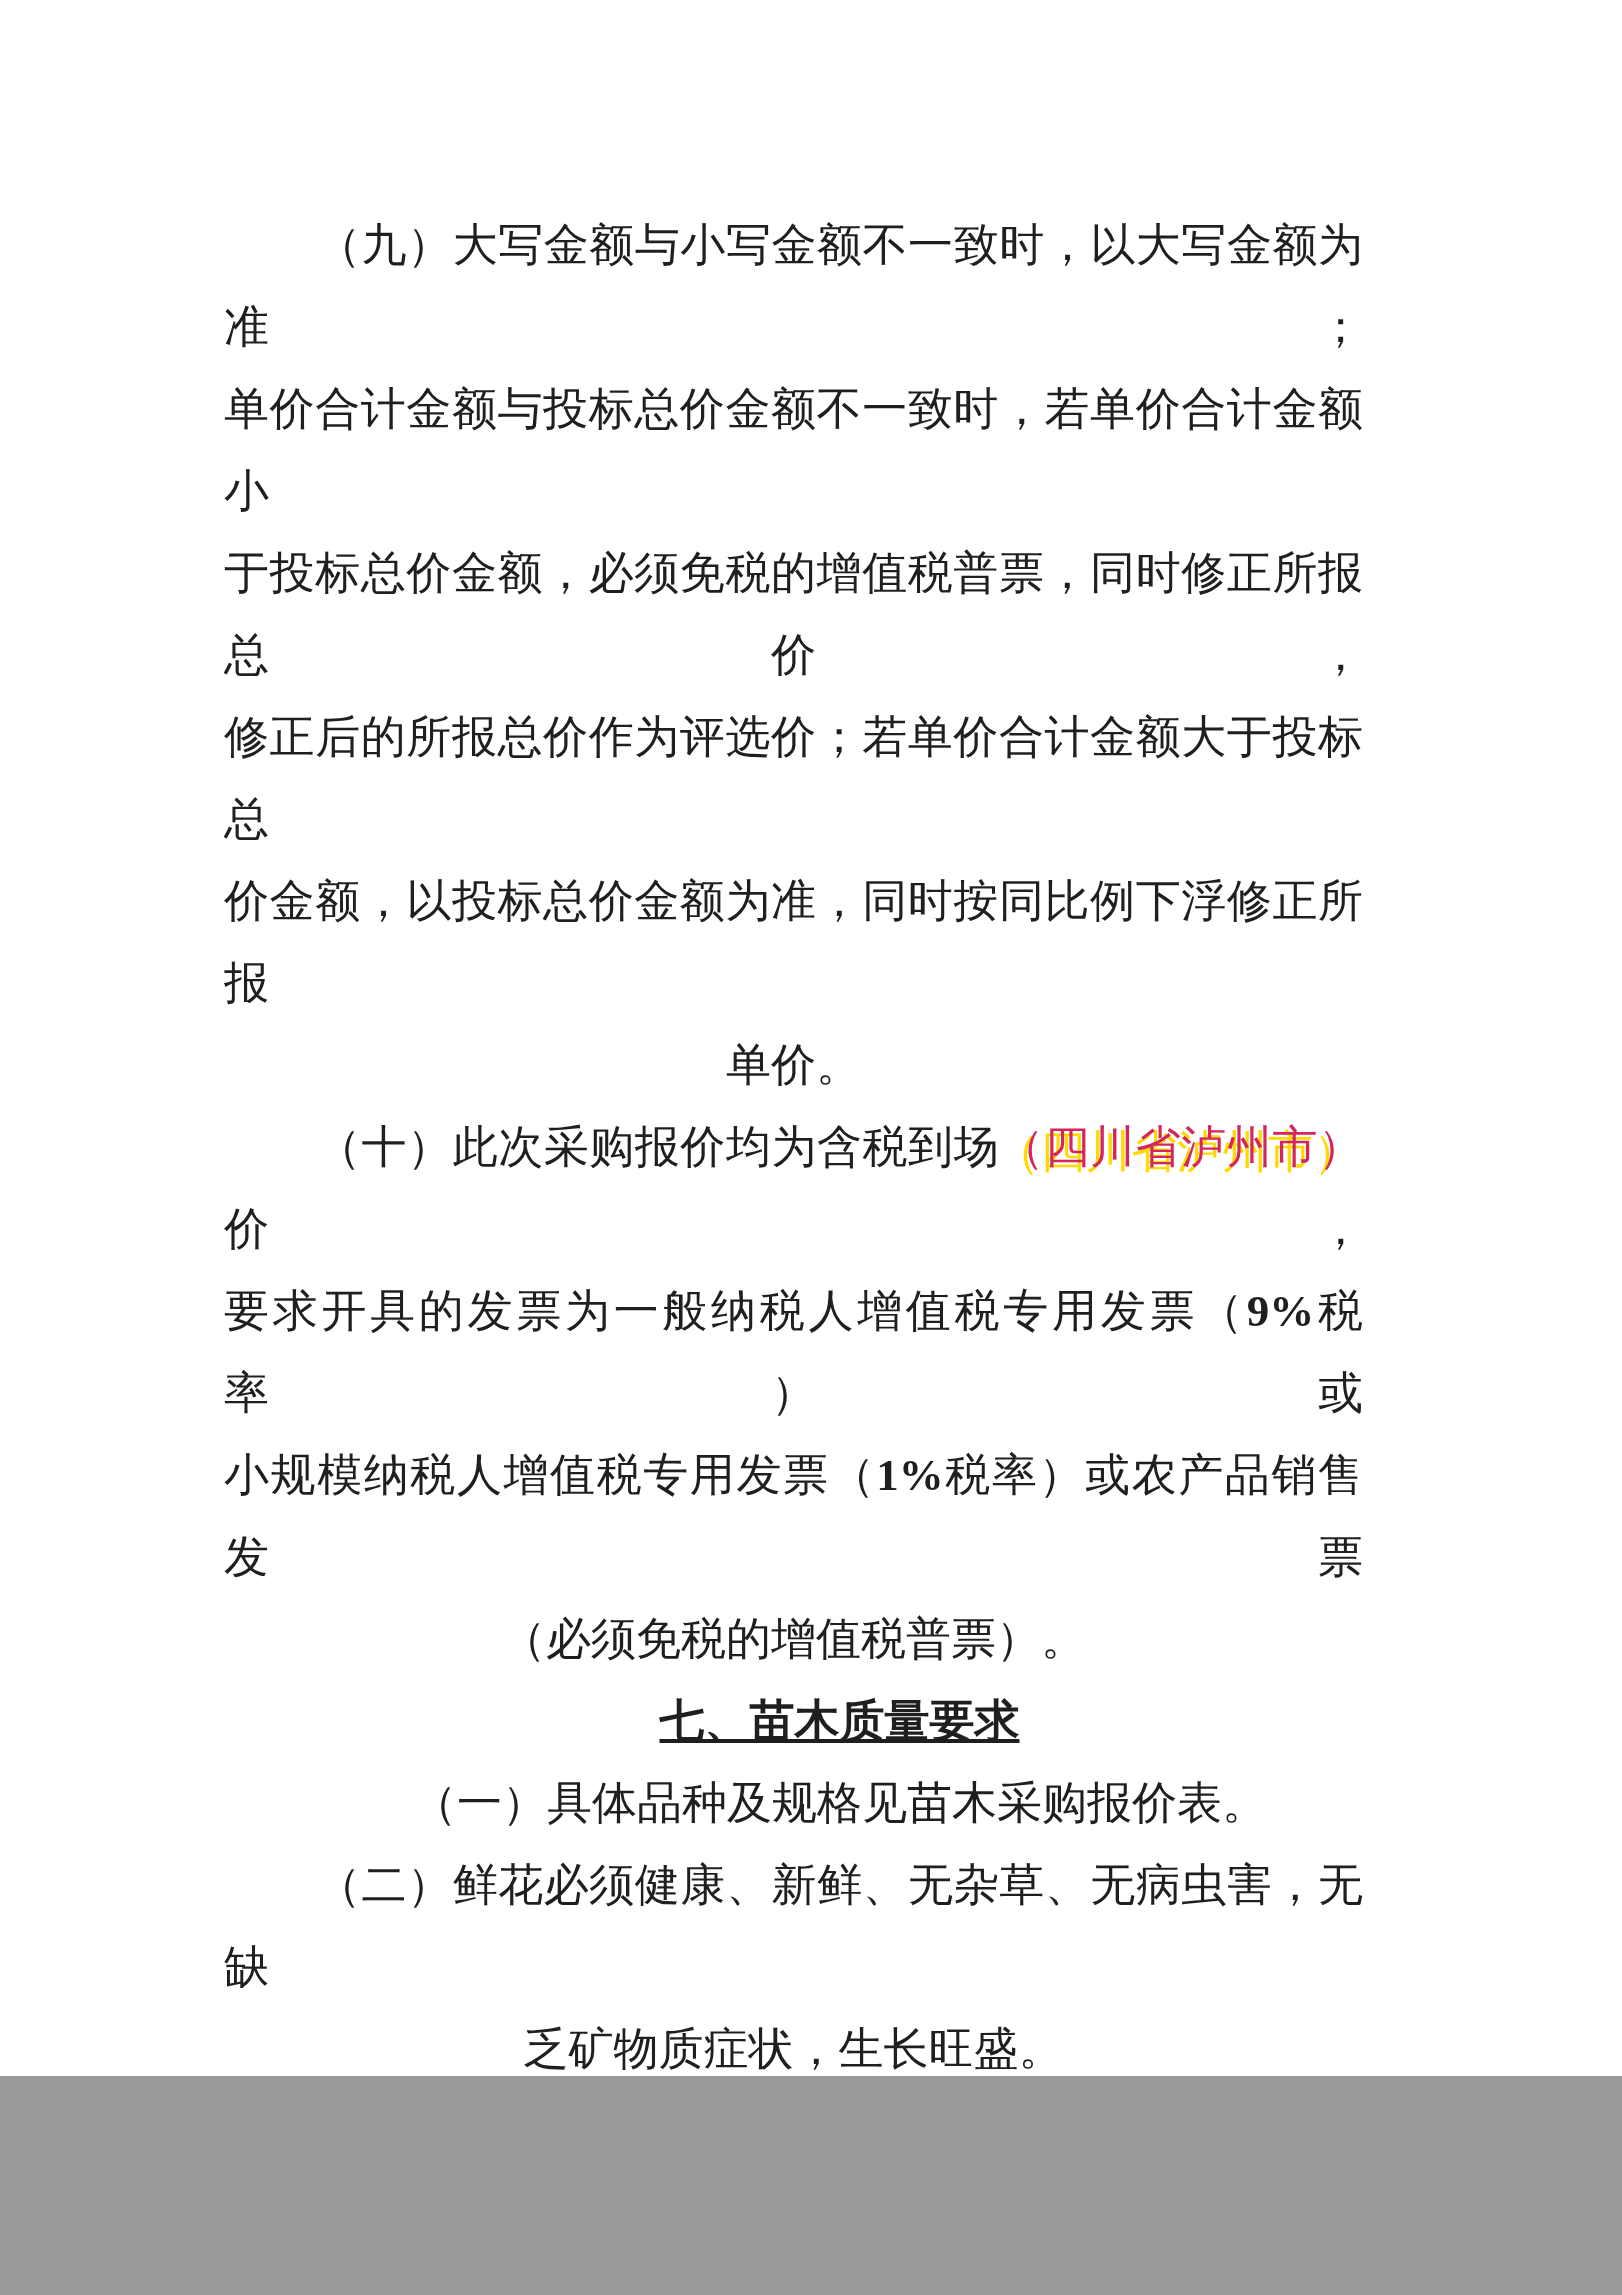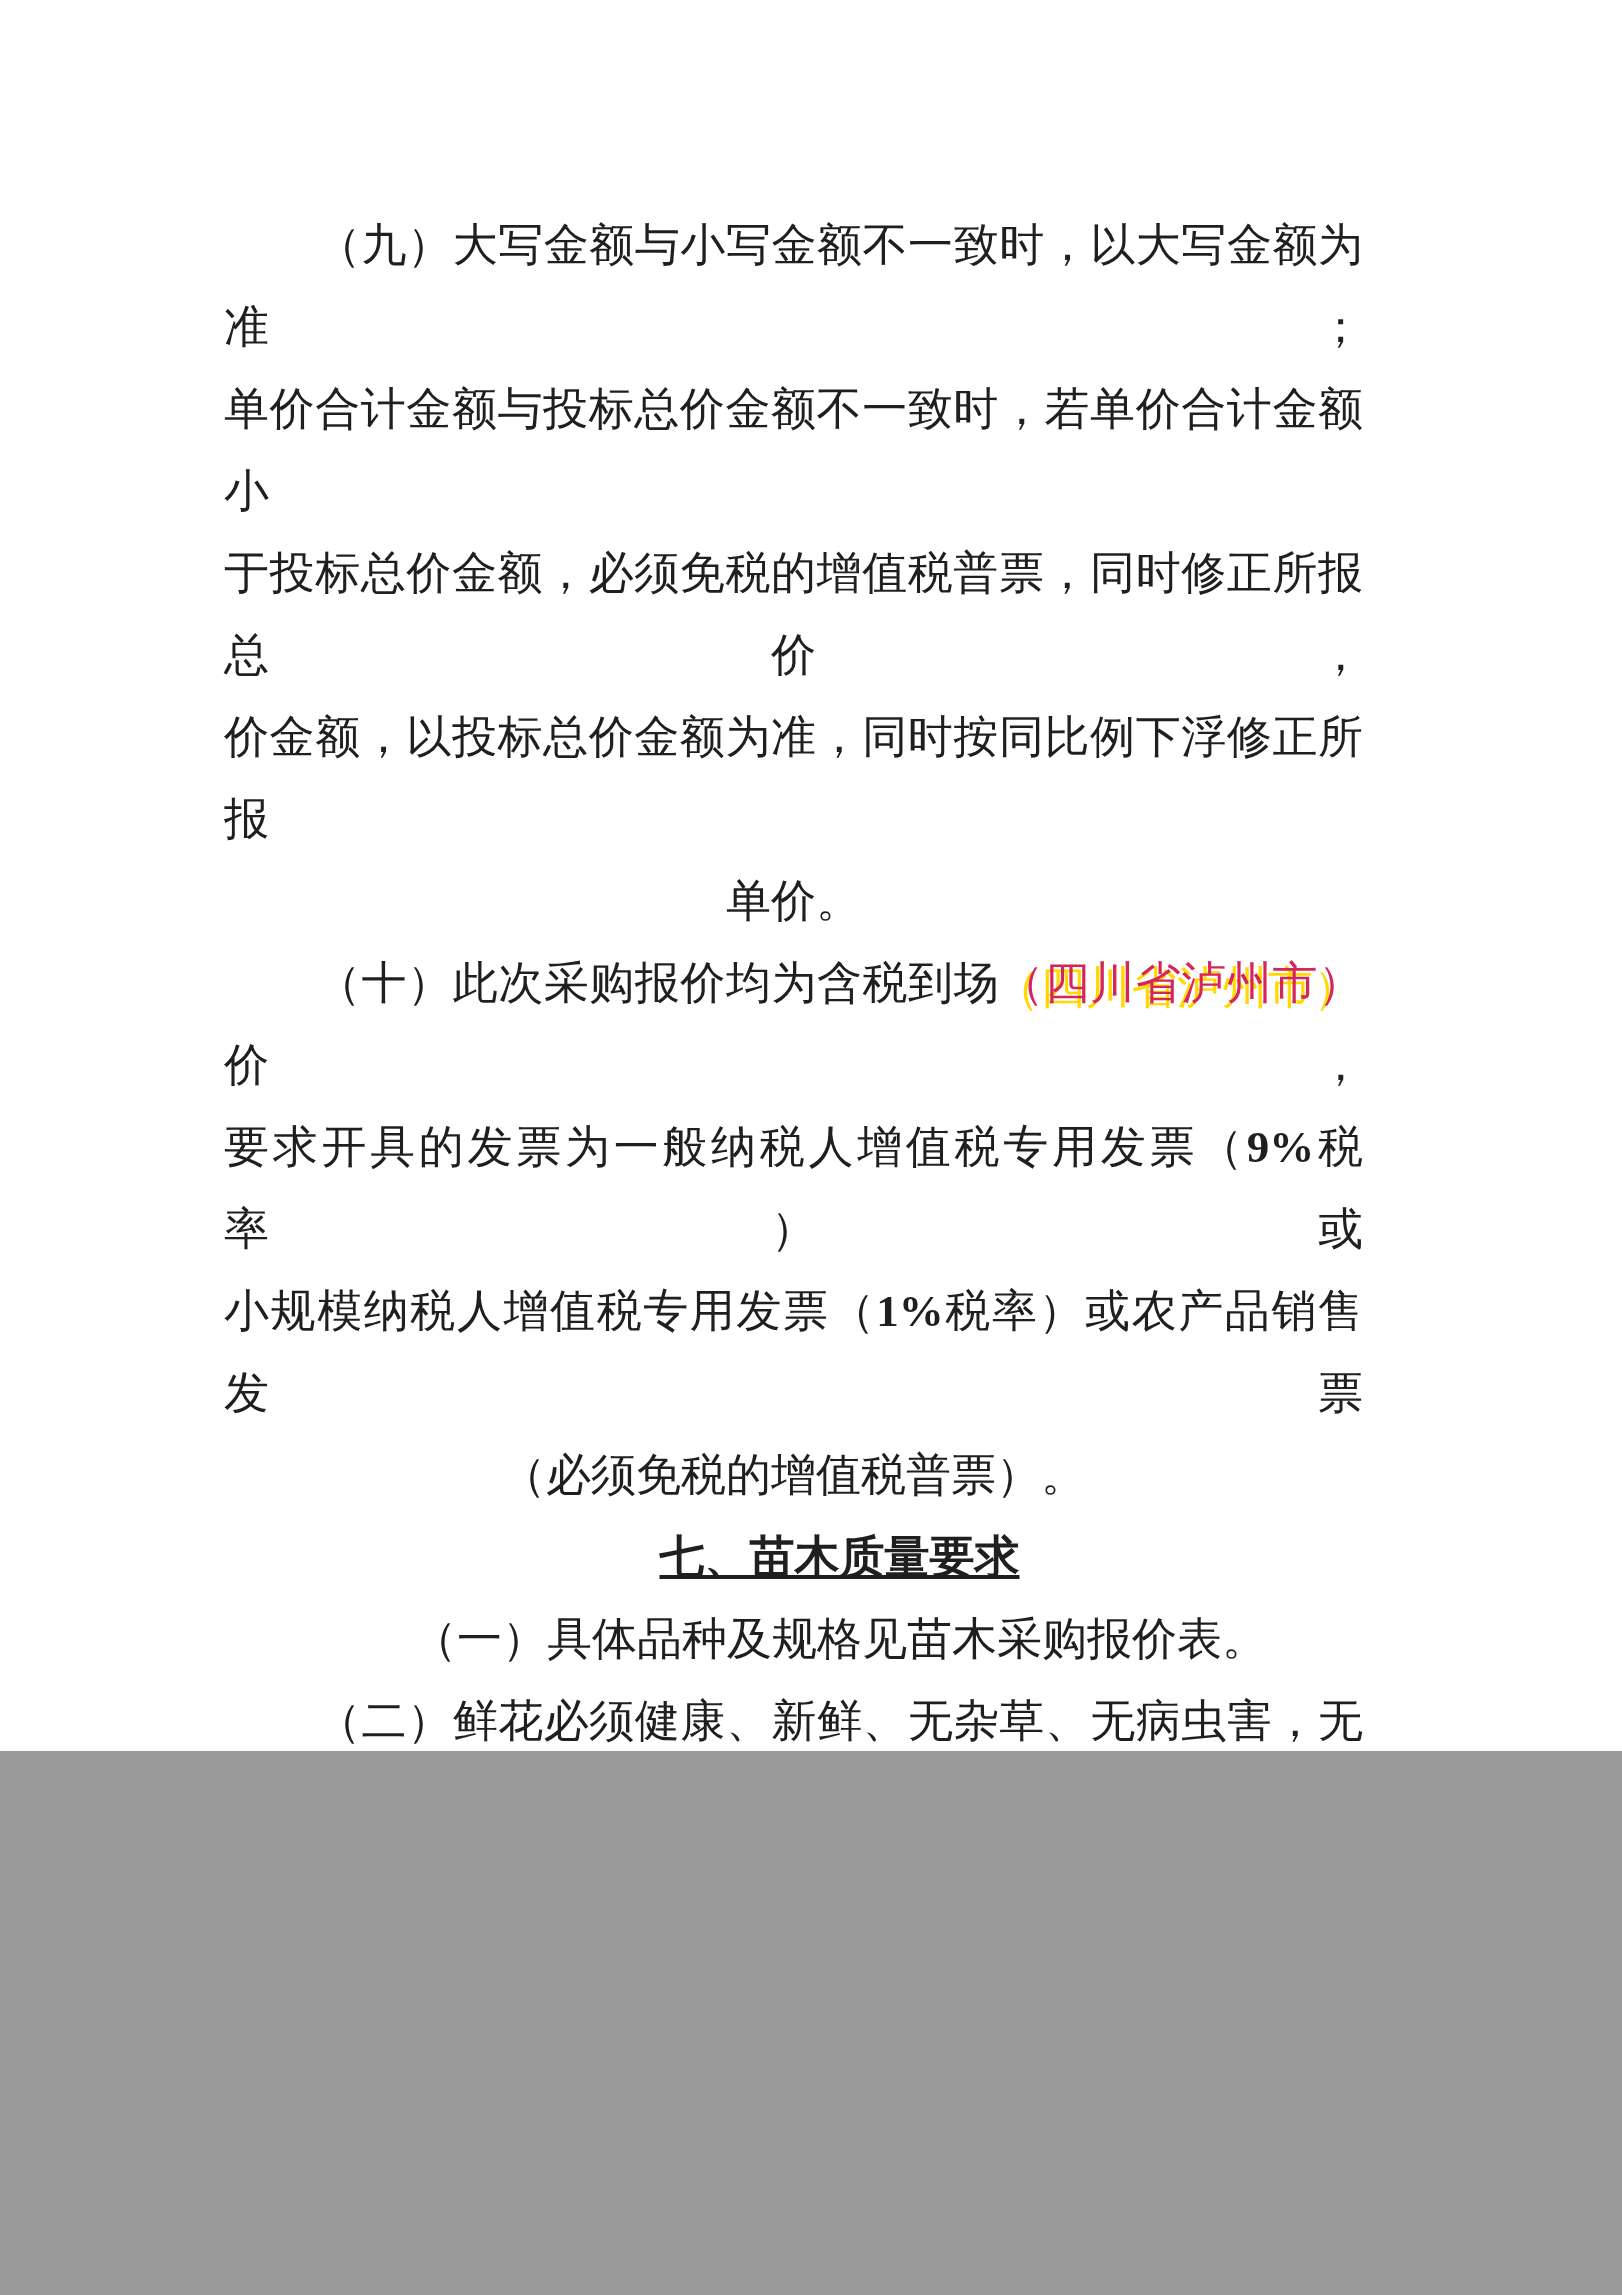--- a/index.html
+++ b/index.html
@@ -1,18 +1,18 @@
 <!DOCTYPE html>
 <html style="font-size:10.5px"><head>
 <meta charset="utf-8">
 <style>
   html,body { margin:0; padding:0; background:#9a9a9a; }
   .page {
     position:relative;
-    width:1623px; height:1751px;
+    width:1623px; height:2076px;
     background:#ffffff;
     overflow:hidden;
     font-family:"Liberation Serif","DejaVu Serif",serif;
   }
   .text-block {
     position:absolute;
     left:224px; top:204px; width:1139px;
     font-size:45px;
     line-height:82px;
     color:var(--ink,#1f1f1f);
@@ -44,20 +44,21 @@
   }
 </style>
 </head>
 <body>
 
 <div class="page" style="--ink: #1f1f1f; --red: #d5265b; --shadow: #ffd900; background: rgb(255, 255, 255);">
   <div class="text-block">
       <div class="line indent flush"><span class="seg s-body">（九）大写金额与小写金额不一致时，以大写金额为准；</span></div>
       <div class="line flush"><span class="seg s-body">单价合计金额与投标总价金额不一致时，若单价合计金额小</span></div>
       <div class="line flush"><span class="seg s-body">于投标总价金额，必须免税的增值税普票，同时修正所报总价，</span></div>
+      <div class="line flush"><span class="seg s-body">修正后的所报总价作为评选价；若单价合计金额大于投标总</span></div>
       <div class="line flush"><span class="seg s-body">价金额，以投标总价金额为准，同时按同比例下浮修正所报</span></div>
       <div class="line"><span class="seg s-body">单价。</span></div>
       <div class="line indent flush"><span class="seg s-body">（十）此次采购报价均为含税到场</span><span class="seg s-red">（四川省泸州市）</span><span class="seg s-body">价，</span></div>
       <div class="line flush"><span class="seg s-body">要求开具的发票为一般纳税人增值税专用发票（</span><span class="seg s-numbold">9%</span><span class="seg s-body">税率）或</span></div>
       <div class="line flush"><span class="seg s-body">小规模纳税人增值税专用发票（</span><span class="seg s-numbold">1%</span><span class="seg s-body">税率）或农产品销售发票</span></div>
       <div class="line"><span class="seg s-body">（必须免税的增值税普票）。</span></div>
       <div class="line indent"><span class="seg s-heading">七、苗木质量要求</span></div>
       <div class="line indent"><span class="seg s-body">（一）具体品种及规格见苗木采购报价表。</span></div>
       <div class="line indent flush"><span class="seg s-body">（二）鲜花必须健康、新鲜、无杂草、无病虫害，无缺</span></div>
       <div class="line"><span class="seg s-body">乏矿物质症状，生长旺盛。</span></div>

